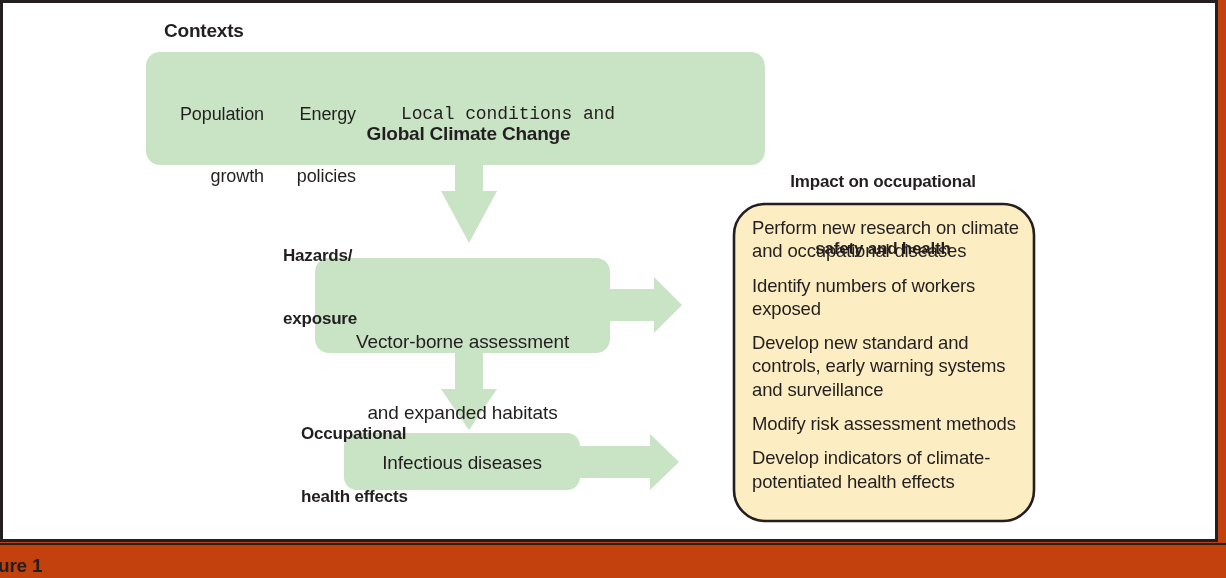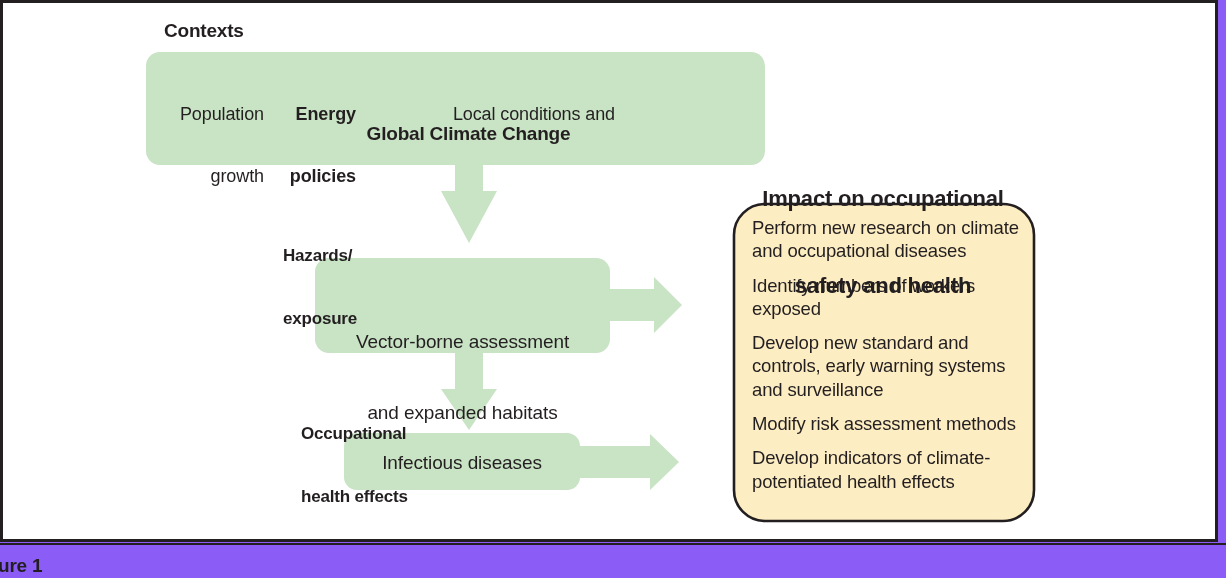--- a/index.html
+++ b/index.html
@@ -11,21 +11,21 @@
   body {
     font-family: "Liberation Sans", sans-serif;
     width: 1226px;
     height: 578px;
     overflow: hidden;
   }
   #figure-root {
     position: relative;
     width: 1226px;
     height: 578px;
-    background: #8b5cf6;
+    background: #c2410c;
   }
   
   #figure-frame {
     position: absolute;
     left: 0px;
     top: 0px;
     width: 1218px;
     height: 542px;
     border: 3px solid #231f20;
     box-sizing: border-box;
@@ -70,21 +70,21 @@
     letter-spacing: -0.2px;
   }
   .box-text {
     font-size: 19px;
     font-weight: normal;
     text-align: center;
     line-height: 1.24;
     letter-spacing: -0.1px;
   }
   .impact-title {
-    font-size: 22px;
+    font-size: 17px;
     font-weight: bold;
     text-align: center;
     line-height: 1.32;
     letter-spacing: -0.2px;
     width: 260px;
   }
   #action-list {
     position: absolute;
     left: 752px;
     top: 216px;
@@ -143,26 +143,26 @@
     <rect x="734" y="204" width="300" height="317" rx="31" ry="31" fill="#fdedc2" stroke="#231f20" stroke-width="2.6"></rect>
   </svg>
 
   <div class="txt ctx-label" style="left:164px; top:20px;">Contexts</div>
 
   <div class="txt ctx-item" style="left:156px; top:62px; width:108px;">
     <div>Population</div>
     <div>growth</div>
   </div>
 
-  <div class="txt ctx-item" style="left:264px; top:62px; width:92px;font-weight:bold;">
+  <div class="txt ctx-item" style="left:264px; top:62px; width:92px;">
     <div>Energy</div>
     <div>policies</div>
   </div>
 
-  <div class="txt ctx-item" style="left:363px; top:62px; width:252px;">
+  <div class="txt ctx-item" style="left:363px; top:62px; width:252px;font-family:Liberation Mono, monospace;">
     <div>Local conditions and</div>
   </div>
 
 
   <div class="txt gcc" style="left:296px; top:123px; width:345px;">Global Climate Change</div>
 
   <div class="txt stage-label" style="left:283px; top:203px;">
     <div>Hazards/</div>
     <div>exposure</div>
   </div>

